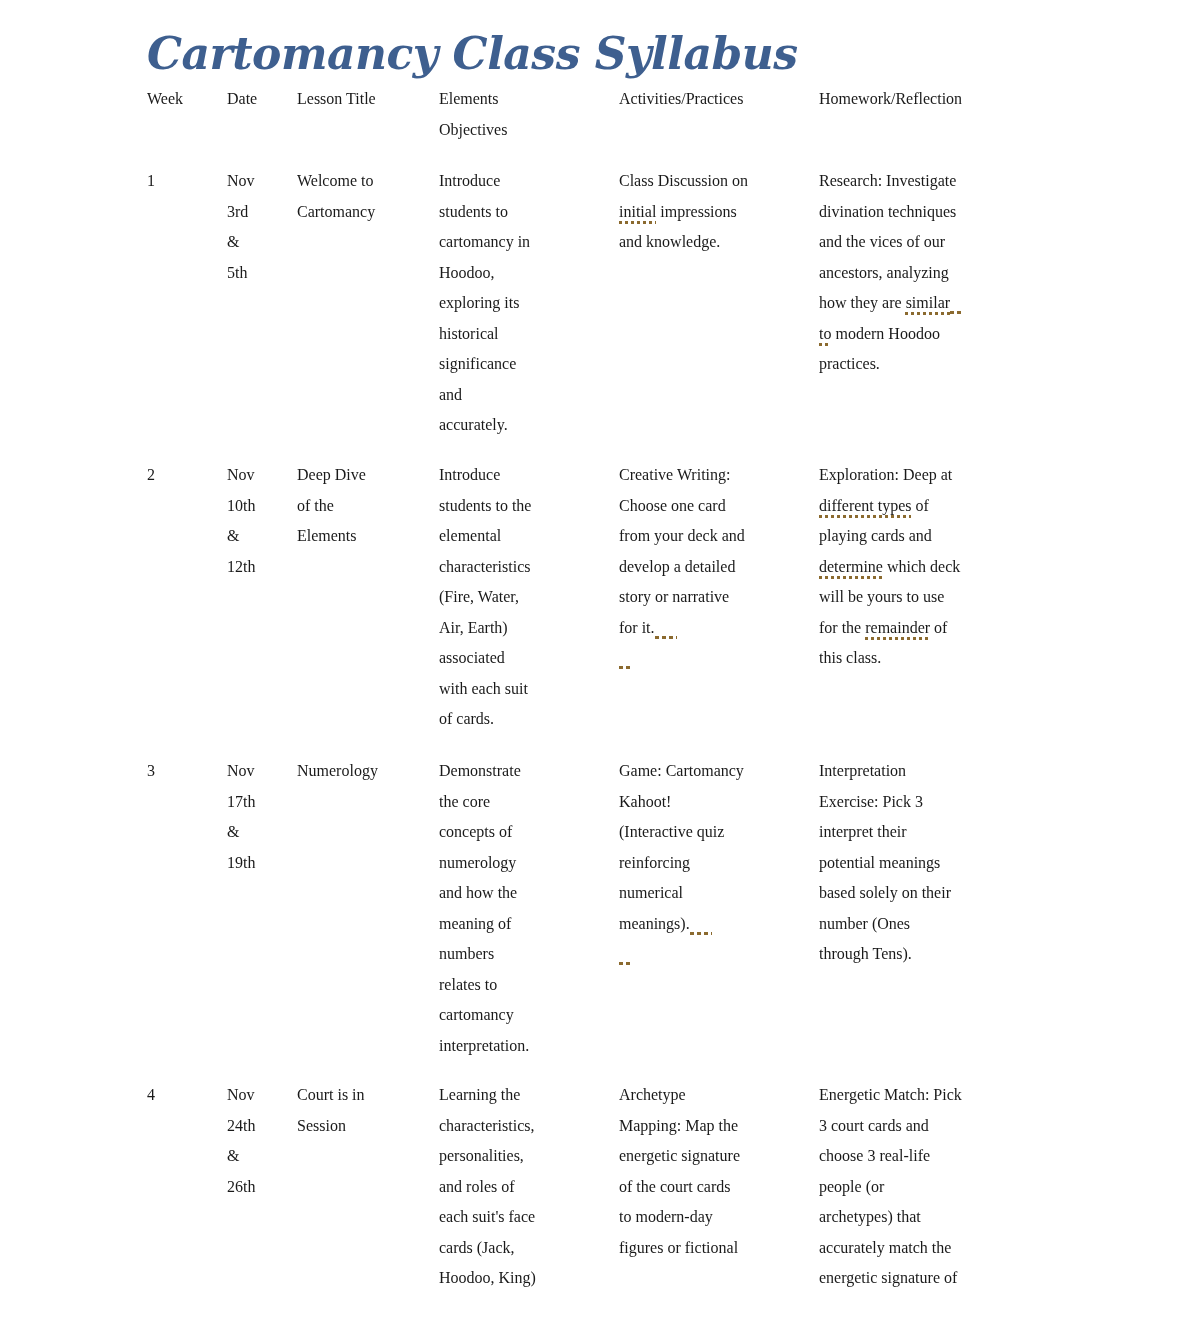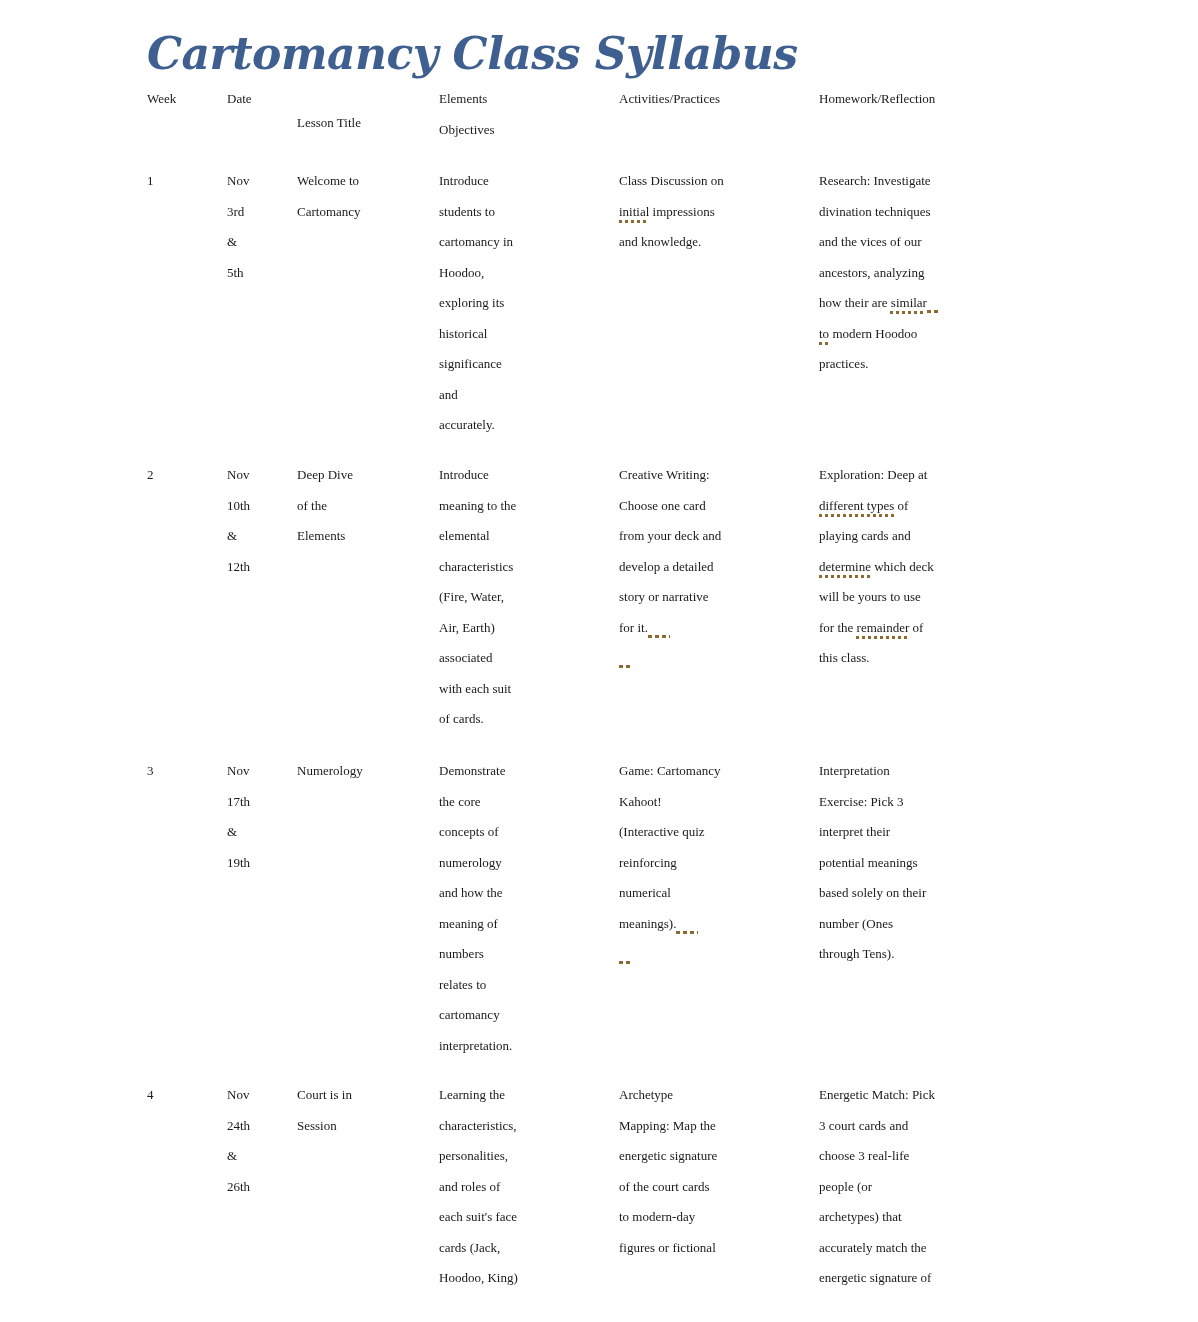--- a/index.html
+++ b/index.html
@@ -3,21 +3,21 @@
 <meta charset="utf-8">
 <style>
   html, body { margin:0; padding:0; background:#ffffff; }
   body { width:1198px; height:1322px; position:relative; overflow:hidden;
          font-family:"Liberation Serif", "DejaVu Serif", serif; color:#1a1a1a; }
   .title { position:absolute; left:147px; top:28px; margin:0;
            font-family:"DejaVu Serif", serif; font-style:italic; font-weight:bold;
            font-size:44px; letter-spacing:-0.5px; color:#3e5f8f; line-height:52px; }
   .table { position:absolute; left:147px; top:84px; }
   .row { position:absolute; left:0; }
-  .cell { position:absolute; top:0; font-size:13px; line-height:30.5px; white-space:normal; }
+  .cell { position:absolute; top:0; font-size:16px; line-height:30.5px; white-space:normal; }
   .c-week { left:0; width:70px; }
   .c-date { left:80px; width:60px; }
   .c-title { left:150px; width:135px; }
   .c-obj { left:292px; width:155px; }
   .c-act { left:472px; width:200px; }
   .c-hw { left:672px; width:225px; }
   .line { display:block; white-space:nowrap; }
   .sp { text-decoration:underline dotted #8b6a2f; text-decoration-thickness:3px; text-underline-offset:4px; }
   .dots { display:inline-block; width:22px; height:3px; vertical-align:-6px;
           background-image:linear-gradient(90deg,#8b6a2f 60%,transparent 60%); background-size:7px 3px; }
@@ -26,21 +26,21 @@
 </head>
 <body>
 
 <h1 class="title">Cartomancy Class Syllabus</h1>
 
 <div class="table">
 
   <div class="row" style="top:0;">
     <div class="cell c-week">Week</div>
     <div class="cell c-date">Date</div>
-    <div class="cell c-title" style="white-space:nowrap;margin-top:24px;">Lesson Title</div>
+    <div class="cell c-title" style="white-space:nowrap;">Lesson Title</div>
     <div class="cell c-obj">
       <span class="line">Elements</span>
       <span class="line">Objectives</span>
     </div>
     <div class="cell c-act" style="white-space:nowrap;">Activities/Practices</div>
     <div class="cell c-hw" style="white-space:nowrap;">Homework/Reflection</div>
   </div>
 
   <div class="row" style="top:82px;">
     <div class="cell c-week">1</div>
@@ -68,42 +68,42 @@
     <div class="cell c-act">
       <span class="line">Class Discussion on</span>
       <span class="line"><span class="sp">initial</span><span> impressions</span></span>
       <span class="line">and knowledge.</span>
     </div>
     <div class="cell c-hw">
       <span class="line">Research: Investigate</span>
       <span class="line">divination techniques</span>
       <span class="line">and the vices of our</span>
       <span class="line">ancestors, analyzing</span>
-      <span class="line"><span>how their are </span><span class="sp">similar</span><span class="dots short"></span></span>
+      <span class="line"><span>how they are </span><span class="sp">similar</span><span class="dots short"></span></span>
       <span class="line"><span class="sp">to</span><span> modern Hoodoo</span></span>
       <span class="line">practices.</span>
     </div>
   </div>
 
   <div class="row" style="top:376px;">
     <div class="cell c-week">2</div>
     <div class="cell c-date">
       <span class="line">Nov</span>
       <span class="line">10th</span>
       <span class="line">&amp;</span>
       <span class="line">12th</span>
     </div>
     <div class="cell c-title">
       <span class="line">Deep Dive</span>
       <span class="line">of the</span>
       <span class="line">Elements</span>
     </div>
     <div class="cell c-obj">
       <span class="line">Introduce</span>
-      <span class="line">meaning to the</span>
+      <span class="line">students to the</span>
       <span class="line">elemental</span>
       <span class="line">characteristics</span>
       <span class="line">(Fire, Water,</span>
       <span class="line">Air, Earth)</span>
       <span class="line">associated</span>
       <span class="line">with each suit</span>
       <span class="line">of cards.</span>
     </div>
     <div class="cell c-act">
       <span class="line">Creative Writing:</span>

